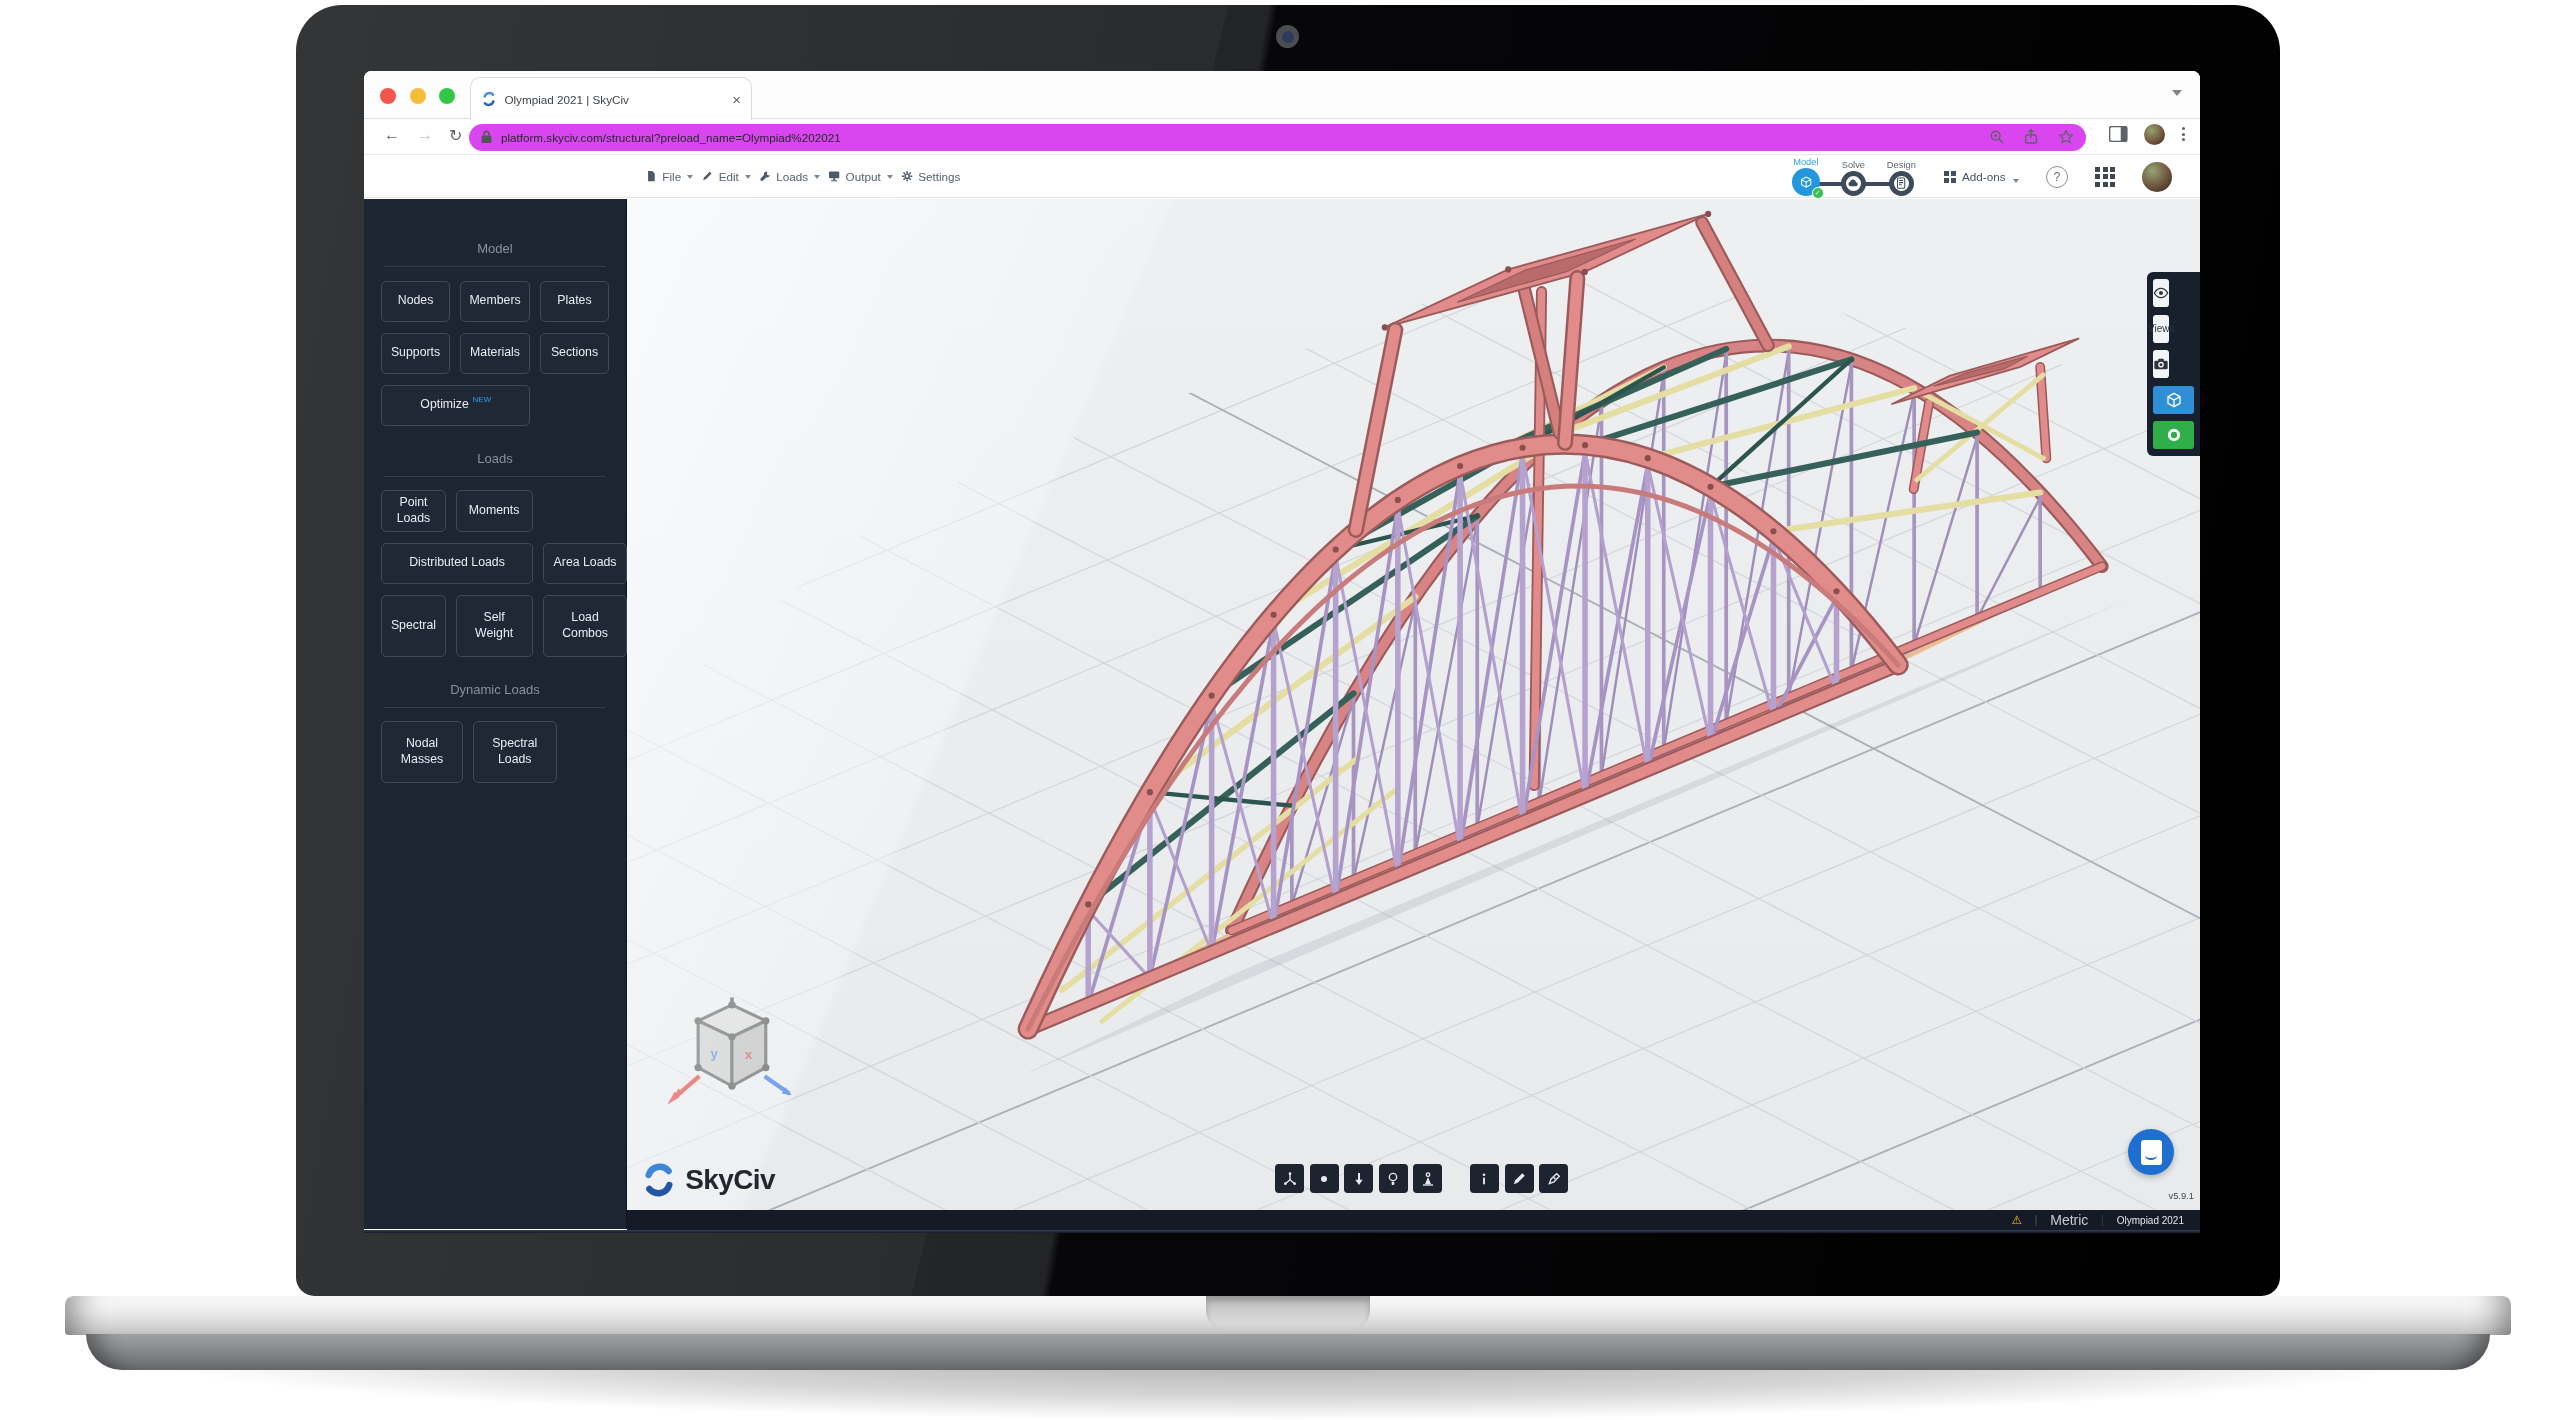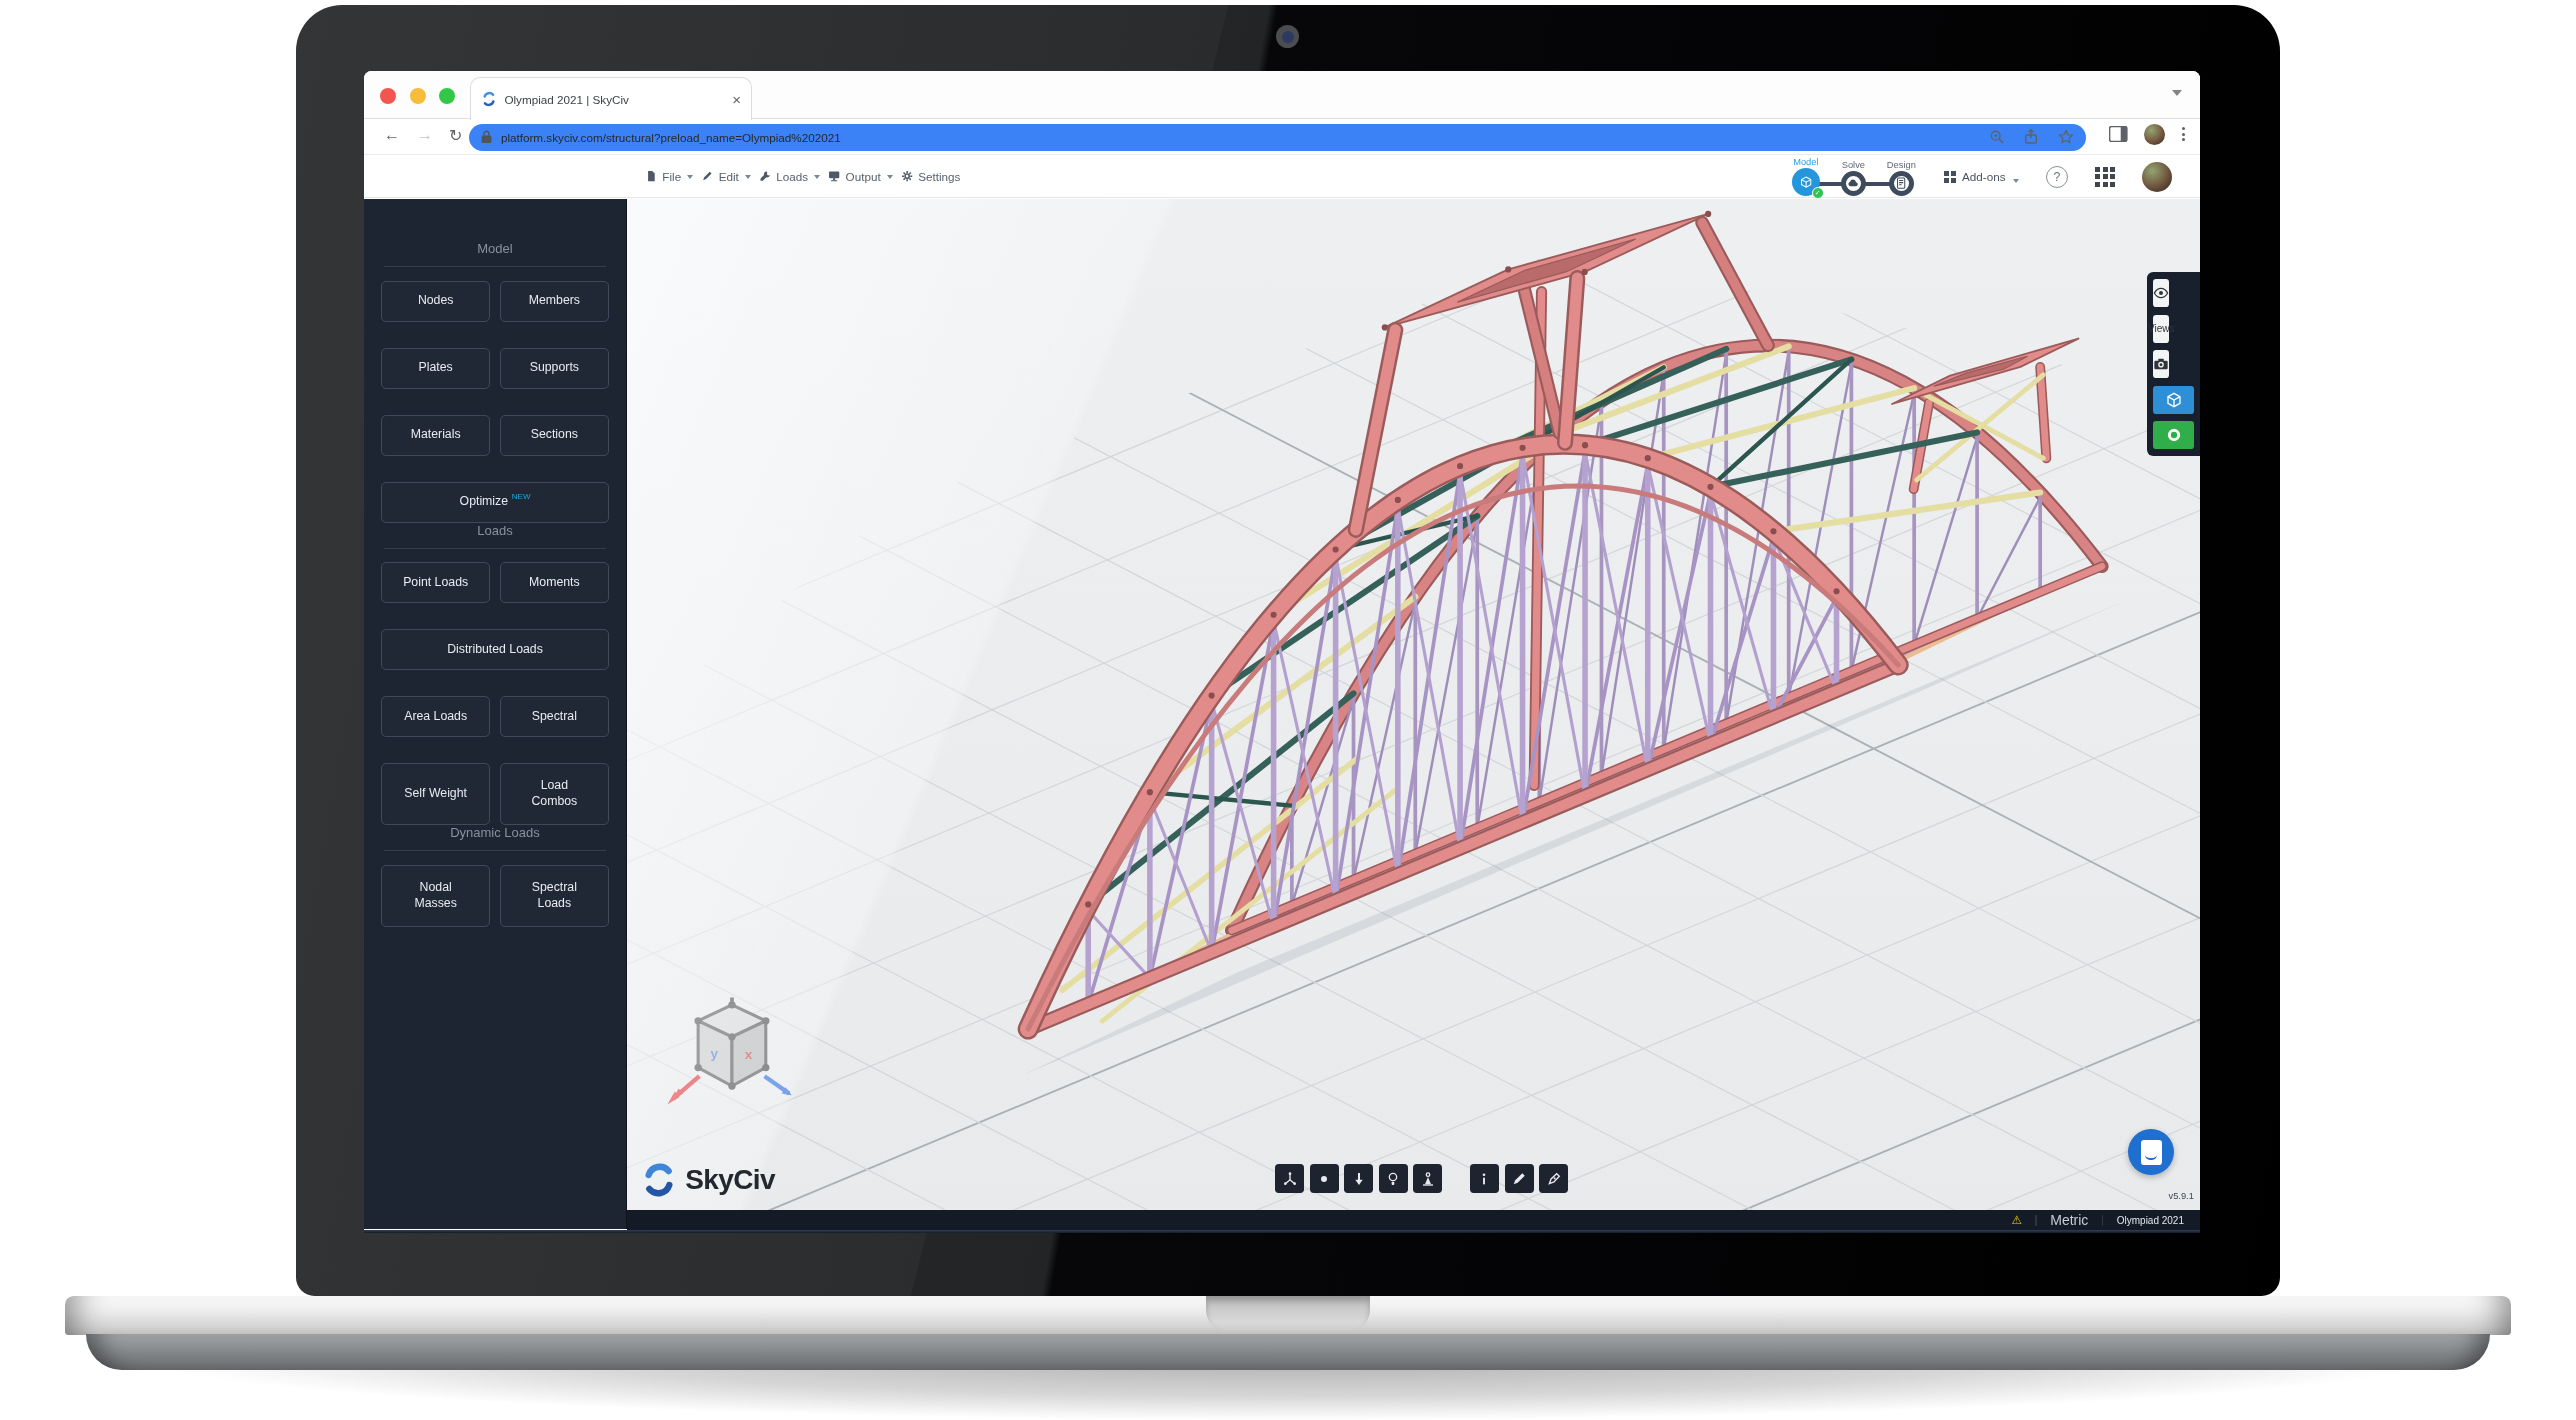--- a/index.html
+++ b/index.html
@@ -48,21 +48,21 @@
   .tab-title { font-size:11.7px; color:#3e4347; white-space:nowrap; overflow:hidden; flex:1; }
   .tab-close { font-size:15px; color:#5f6368; line-height:1; }
   .newtab { position:absolute; left:365px; top:11px; font-size:22px; color:#5f6368; font-weight:300; }
   .win-chevron { position:absolute; right:18.5px; top:18.5px; width:0; height:0;
     border-left:5.6px solid transparent; border-right:5.6px solid transparent; border-top:6.8px solid #818589; }
 
   .urlrow { position:absolute; left:0; top:49px; width:100%; height:35px; background:#fff;
     border-bottom:1.2px solid #e7e9eb; }
   .nav-glyph { position:absolute; top:6.2px; font-size:16px; color:#5f6368; }
   .pill { position:absolute; left:105px; top:3.7px; width:1617px; height:27px; border-radius:13.6px;
-    background:#3b82f6; display:flex; align-items:center; padding:0 12.3px; gap:8.6px; }
+    background:#d946ef; display:flex; align-items:center; padding:0 12.3px; gap:8.6px; }
   .url-text { font-size:11.7px; color:#26292d; flex:1; white-space:nowrap; overflow:hidden; }
   .pill-icons { display:flex; gap:18.5px; align-items:center; }
   .chip-icon { width:16px; height:16px; color:#5f6368; }
   .chip-icon svg { width:100%; height:100%; }
   .urlrow-right { position:absolute; right:13.6px; top:3.7px; display:flex; align-items:center; gap:16px; }
   .mini-avatar { width:21px; height:21px; border-radius:50%;
     background:radial-gradient(circle at 35% 30%, #93a472 0%, #75583f 55%, #2c2620 100%); }
   .dots { display:flex; flex-direction:column; gap:2.5px; padding:1.2px; }
   .dots i { width:3.1px; height:3.1px; border-radius:50%; background:#5f6368; }
 
@@ -96,21 +96,21 @@
   .grid9 i { width:5px; height:5px; background:#3f464e; }
   .avatar { width:30px; height:30px; border-radius:50%;
     background:radial-gradient(circle at 35% 30%, #93a472 0%, #6e543d 55%, #2a241f 100%); }
 
   
   .content { position:absolute; left:0; top:128px; width:100%; height:1030px; background:#e9ebed; }
   .sidebar { position:absolute; left:0; top:0; width:263px; height:100%; background:#1d2532;
     padding:42px 17.3px 0 17.3px; border-right:0.6px solid #10151d; }
   .side-title { text-align:center; color:#87919f; font-size:13px; font-weight:400; }
   .side-divider { height:0; border-top:1.2px solid #343e4d; margin:10px 2.5px 0 2.5px; }
-  .side-grid { display:grid; grid-template-columns:1fr 1fr; gap:26px 10px; margin-top:13.6px; }
+  .side-grid { display:grid; grid-template-columns:1fr 1fr 1fr; gap:11px 10px; margin-top:13.6px; margin-bottom:25px; }
   .sbtn { border:1.2px solid #3e4a5c; border-radius:5px; background:rgba(255,255,255,0.015); color:#e8ecf2;
     min-height:41px; display:flex; align-items:center; justify-content:center; font-size:12.3px;
     text-align:center; padding:3.7px 8.6px; line-height:1.3; position:relative; }
   .sbtn.full { grid-column:1 / 3; }
   .sbtn.tall { min-height:62px; padding:3.7px 18.5px; }
   .sbtn sup { color:#2f9fe6; font-size:8px; margin-left:3.7px; transform:translateY(-5px); }
 
   .viewport { position:absolute; left:263px; top:0; width:1573px; height:1011px; overflow:hidden;
     background:linear-gradient(180deg,#edeff1 0%,#e8eaec 100%); }
   .viewport::before { content:''; position:absolute; inset:0; pointer-events:none; z-index:3;

